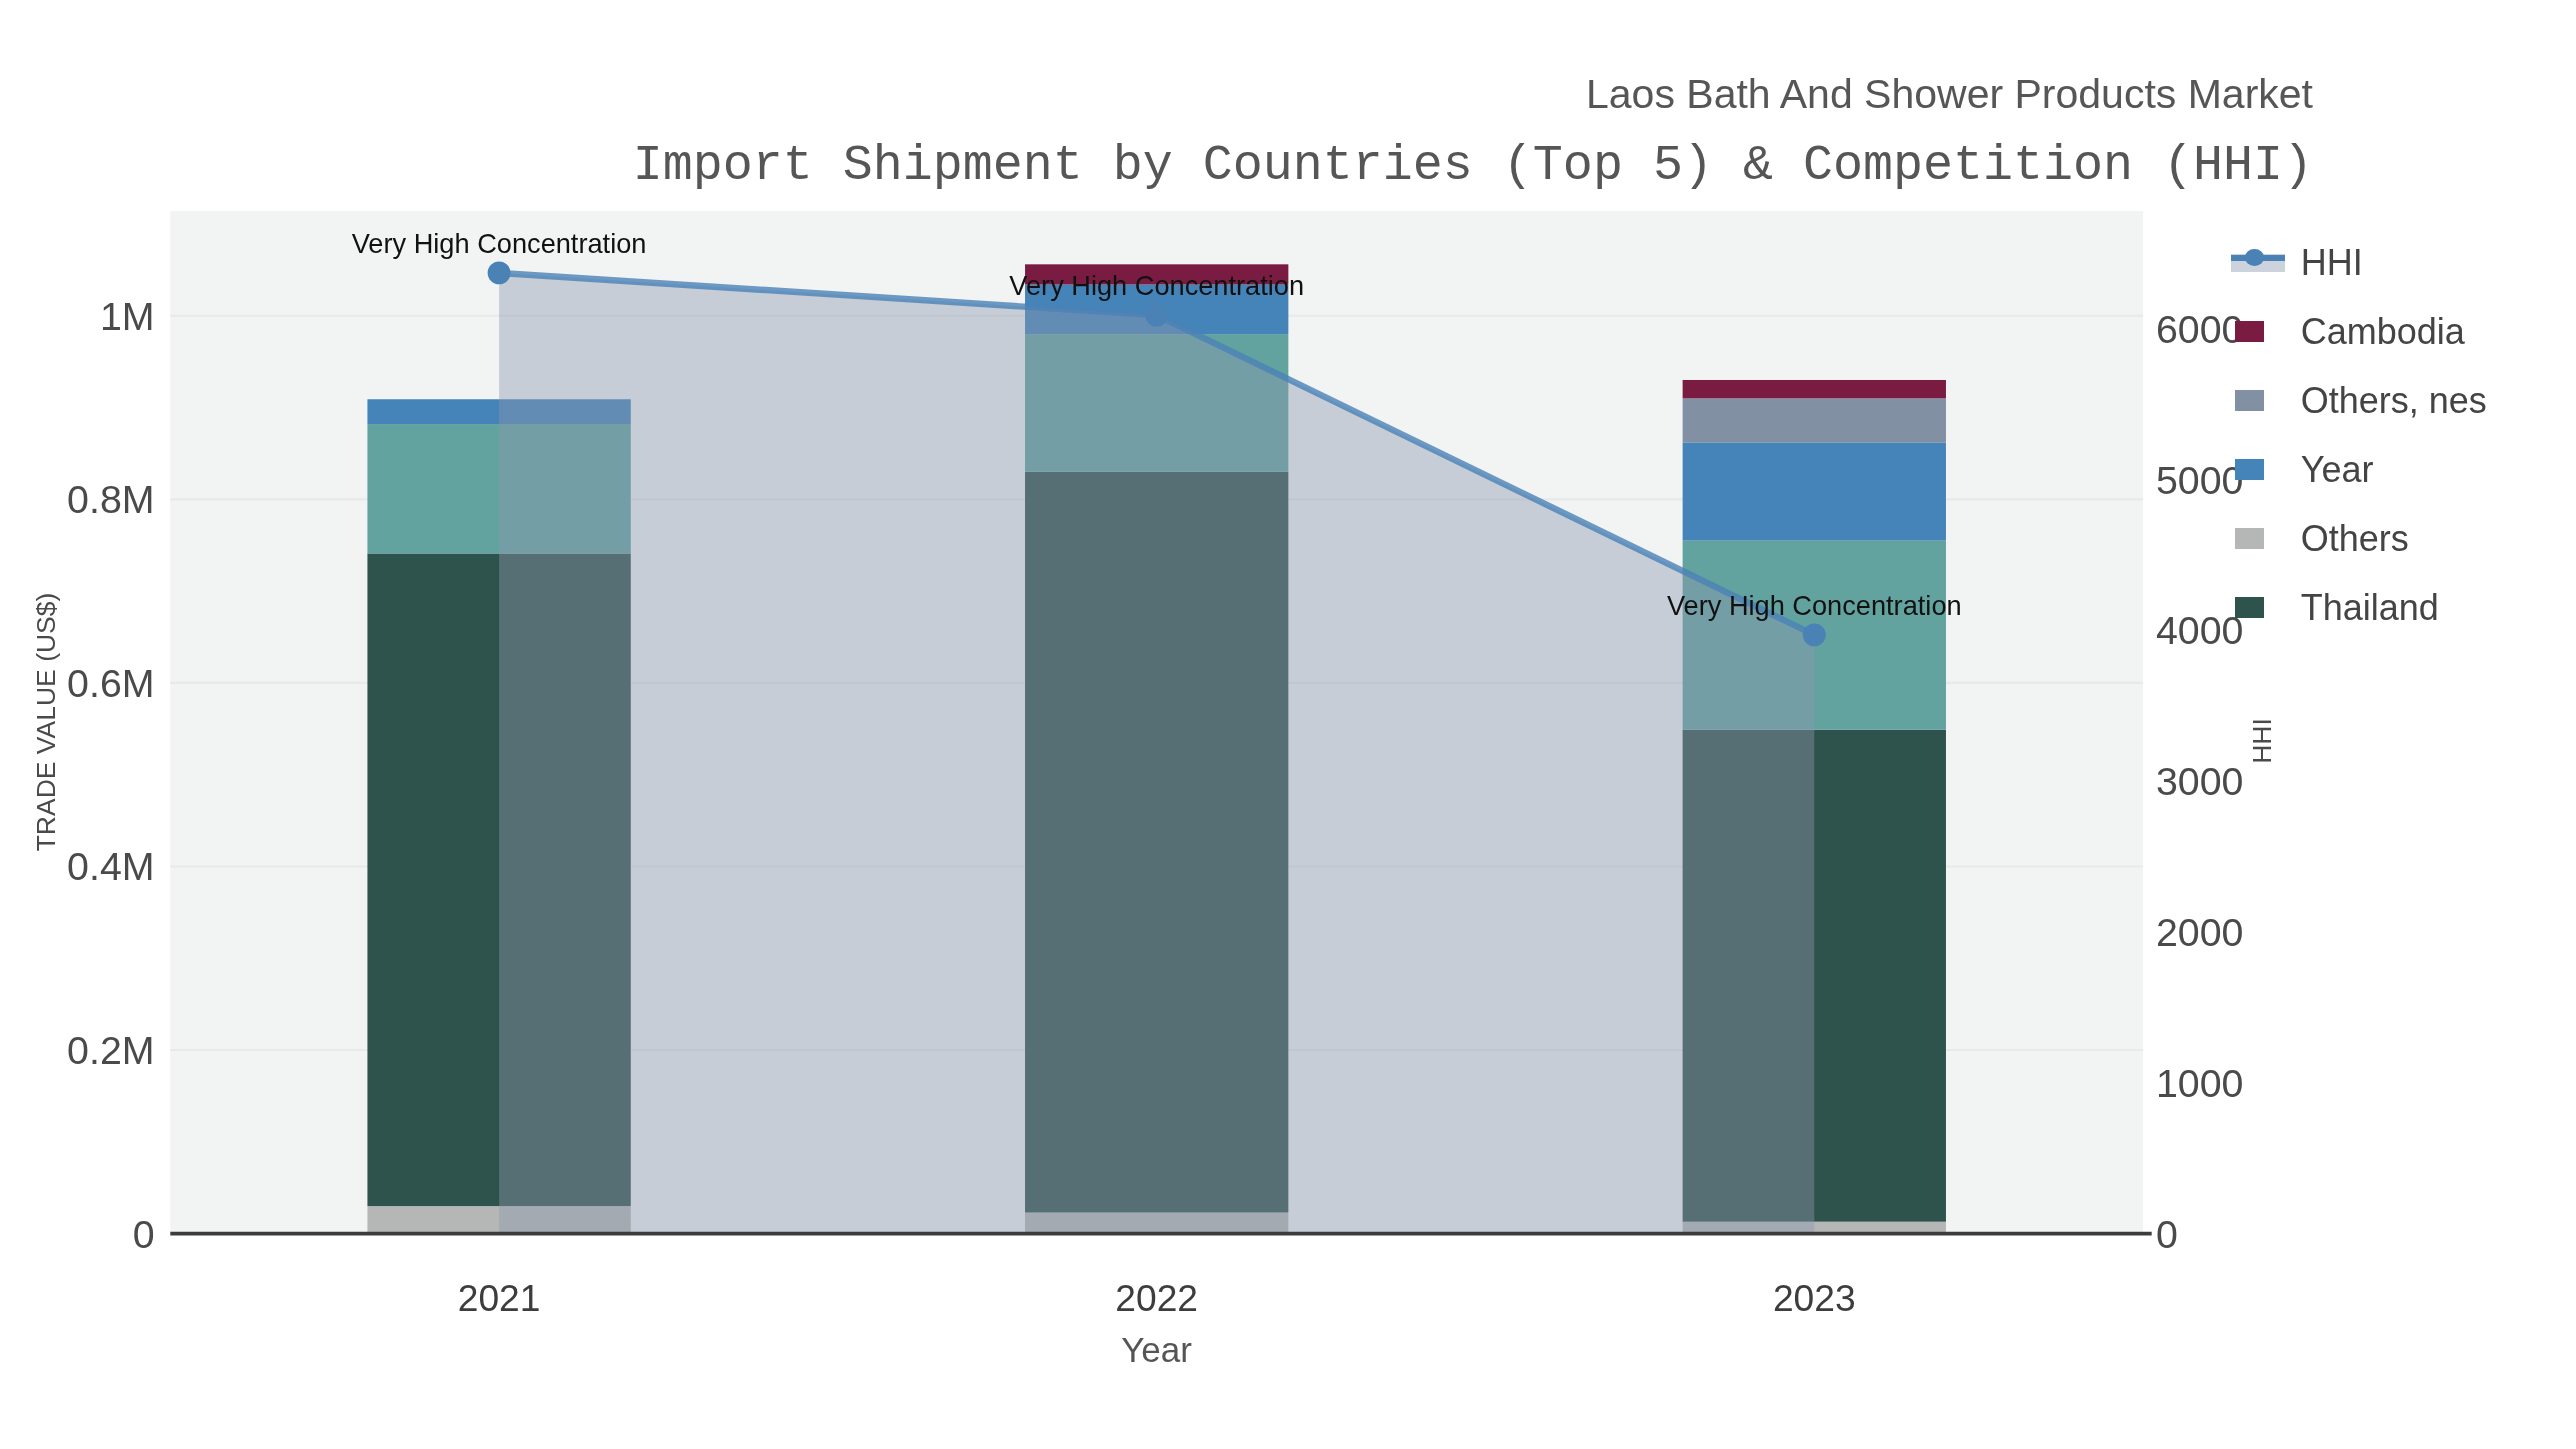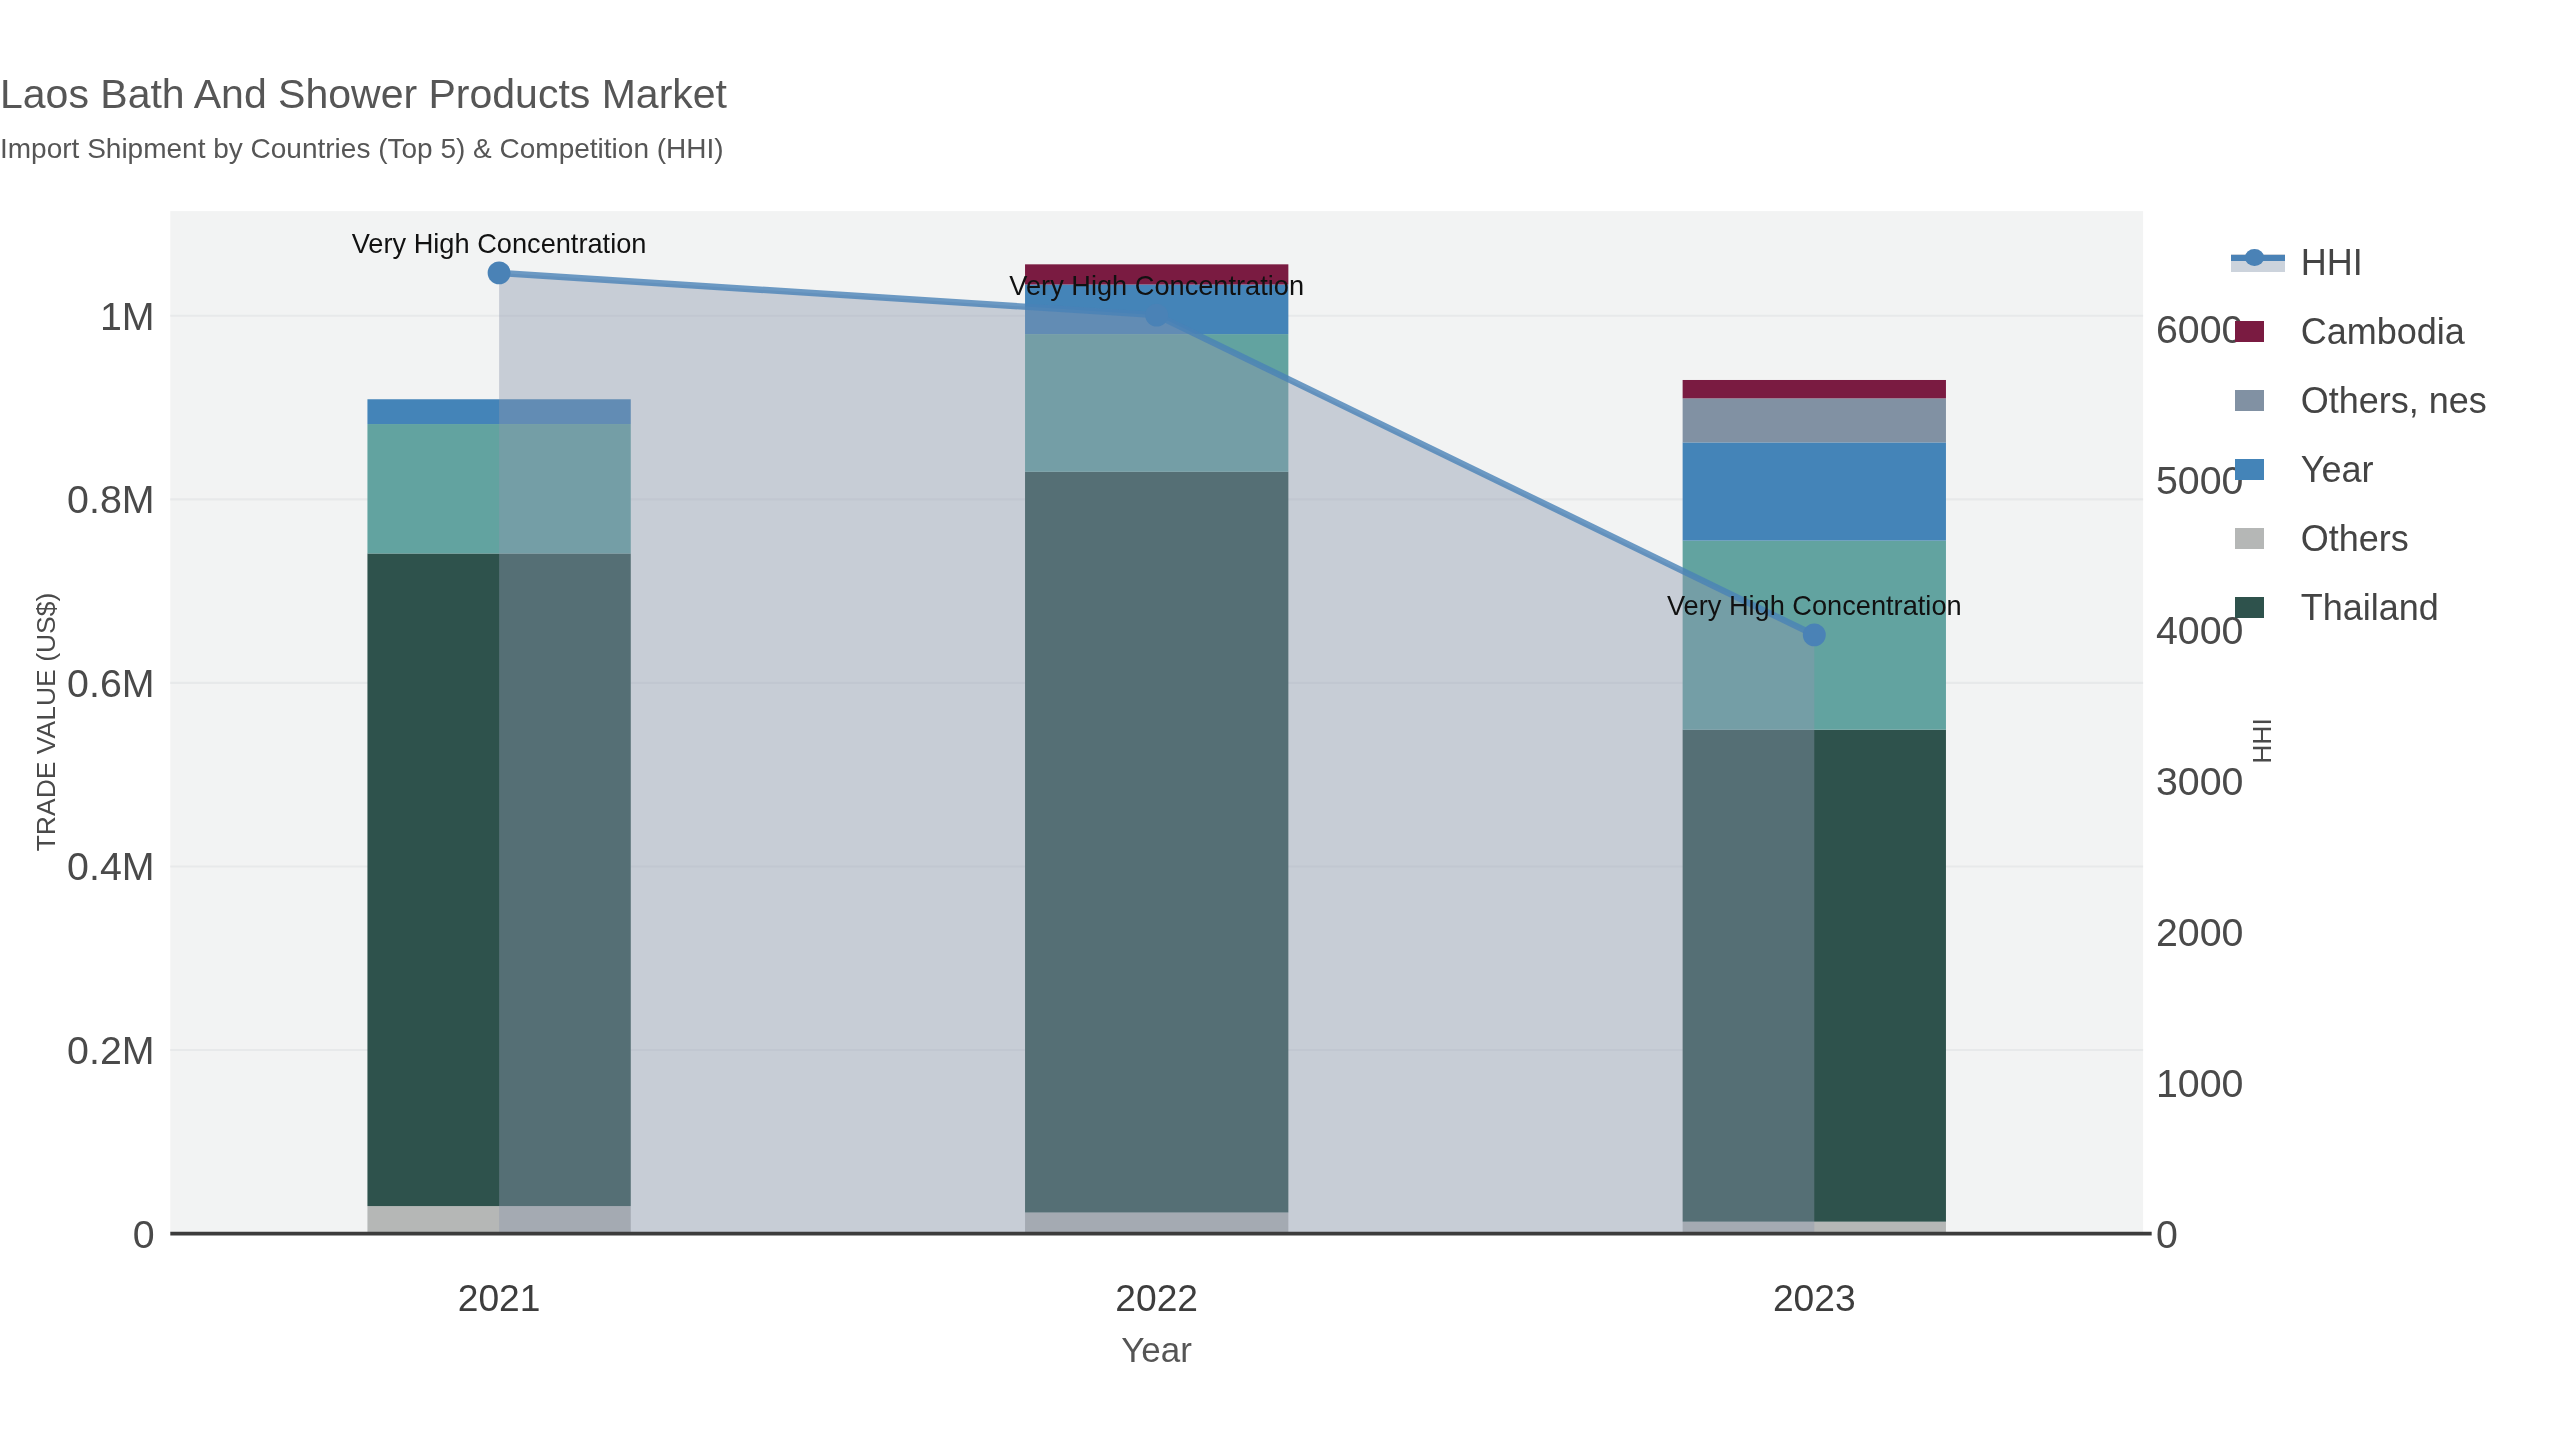--- a/index.html
+++ b/index.html
@@ -1,22 +1,22 @@
 <!DOCTYPE html>
 <html style="font-size:11.4px"><head>
 <meta charset="utf-8">
 <style>
   html,body{margin:0;padding:0;background:#ffffff;}
   body{width:2576px;height:1449px;position:relative;overflow:hidden;
        font-family:"Liberation Sans", sans-serif;}
   #stage{position:absolute;left:0;top:0;width:2576px;height:1449px;}
   svg{position:absolute;left:0;top:0;}
-  .title-wrap{position:absolute;left:0;top:63px;width:2272px;text-align:left;color:#565656;}
+  .title-wrap{position:absolute;left:0;top:63px;width:2272px;text-align:right;color:#565656;padding-left:41px;}
   .title-line1{font-size:41px;line-height:1.55;}
-  .title-line2{font-size:28px;line-height:1.55;}
+  .title-line2{font-size:50px;line-height:1.55;font-family:Liberation Mono, monospace;}
   .xaxis-title{position:absolute;left:170px;top:1330px;width:1973px;text-align:center;
                font-size:35px;color:#555555;}
   .yaxis-title-left{position:absolute;left:-97px;top:707px;width:286px;height:30px;
       transform:rotate(-90deg);text-align:center;font-size:26.5px;color:#4a4a4a;}
   .yaxis-title-right{position:absolute;left:2119px;top:726px;width:286px;height:30px;
       transform:rotate(-90deg);text-align:center;font-size:26.5px;color:#4a4a4a;}
   .legend{position:absolute;left:2231px;top:228px;display:flex;flex-direction:column;}
   .legend-item{display:flex;align-items:center;height:69px;gap:15.7px;cursor:pointer;}
   .legend-label{font-size:36px;color:#444444;white-space:nowrap;}
   .legend-icon{width:54px;height:29px;position:relative;flex:0 0 54px;}

